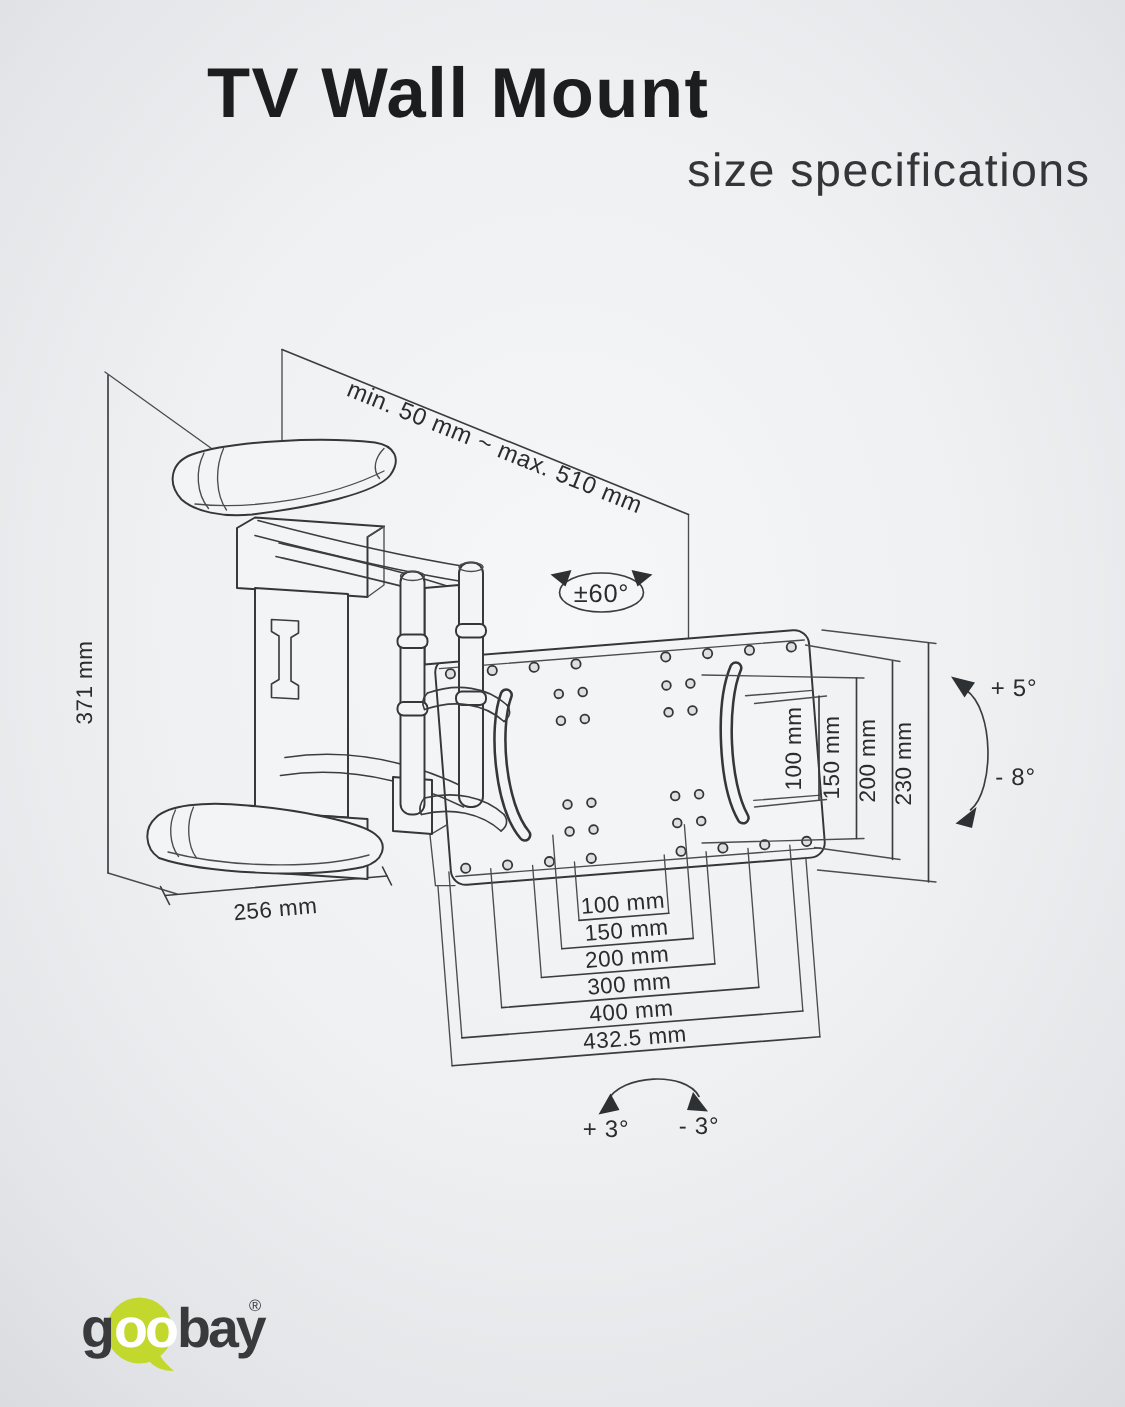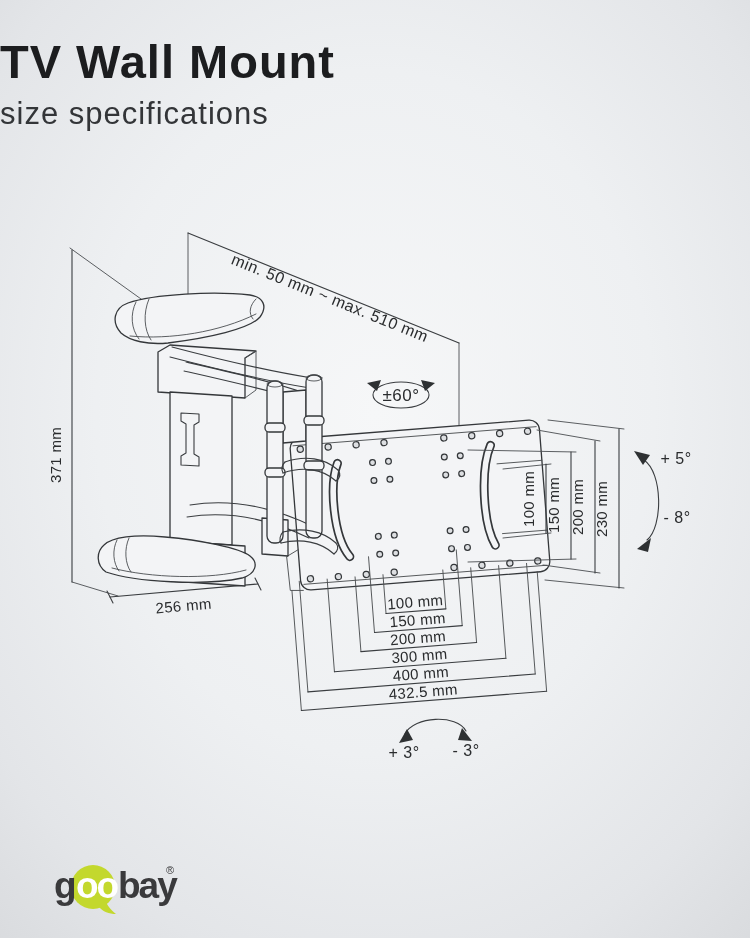--- a/index.html
+++ b/index.html
@@ -5,26 +5,27 @@
   html,body{margin:0;padding:0;}
   .stage{
     position:relative;
     width:750px;height:938px;
     overflow:hidden;
     background:radial-gradient(ellipse 620px 760px at 50% 44%, #f6f7f8 0%, #eef0f2 45%, #e3e5e8 75%, #d5d7da 100%);
     font-family:"Liberation Sans", sans-serif;
   }
   .title{
     position:absolute;top:34px;left:0;width:611px;
+    text-align:center;
     font-size:47px;font-weight:700;letter-spacing:1px;
     color:#1c1d1f;
   }
   .subtitle{
     position:absolute;top:96px;left:0;width:727px;
-    text-align:left;
+    text-align:right;
     font-size:31px;font-weight:400;letter-spacing:1px;
     color:#333538;
   }
   svg text{
     font-family:"Liberation Sans", sans-serif;
     fill:#2a2c2e;
   }
   .dim{font-size:15px;letter-spacing:0.3px;}
   .dim-big{font-size:16px;letter-spacing:0.5px;}
   .deg{font-size:16px;letter-spacing:0.5px;}

